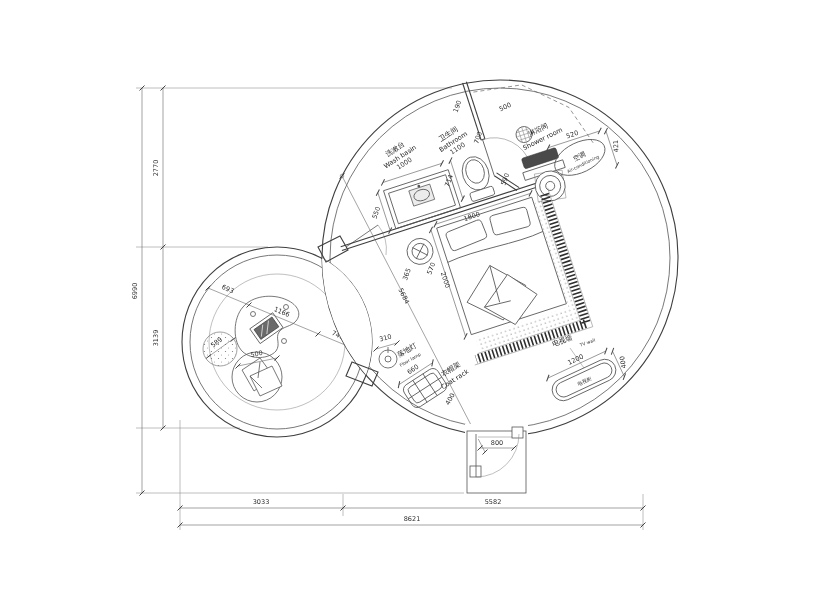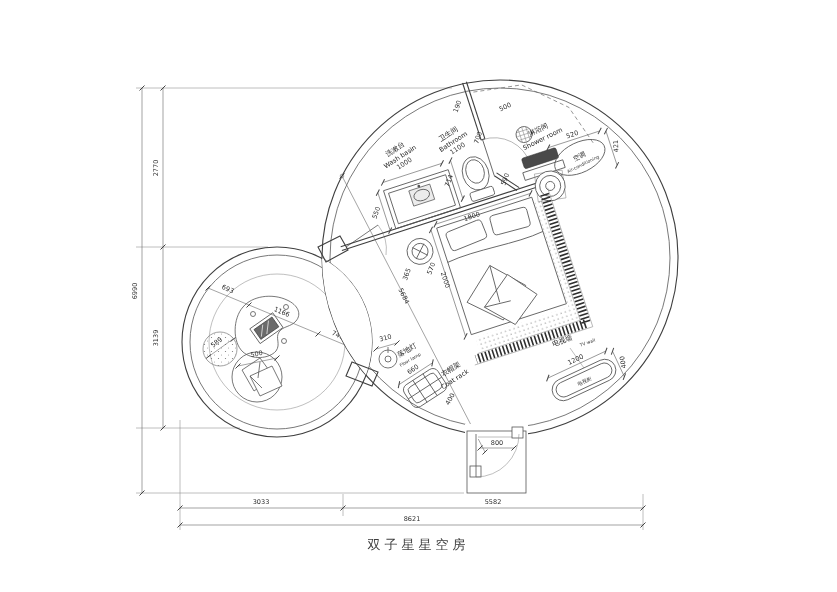--- a/index.html
+++ b/index.html
@@ -354,14 +354,13 @@
     <rect class="furn" x="470" y="466" width="11" height="11"></rect>
     <line class="furnN" x1="476" y1="434" x2="476" y2="477"></line>
     <path class="thin" d="M 519,434 A 43,43 0 0 1 476,477"></path>
     <line class="dim" x1="480" y1="448" x2="514" y2="448"></line>
     <line class="tk" x1="477.5" y1="450.5" x2="482.5" y2="445.5"></line>
     <line class="tk" x1="511.5" y1="450.5" x2="516.5" y2="445.5"></line>
     <text class="dtx" x="497" y="445">800</text>
   </g>
 </svg>
 
-<div id="title-row">双子星星空房</div>
 </div>
 
 </body></html>

